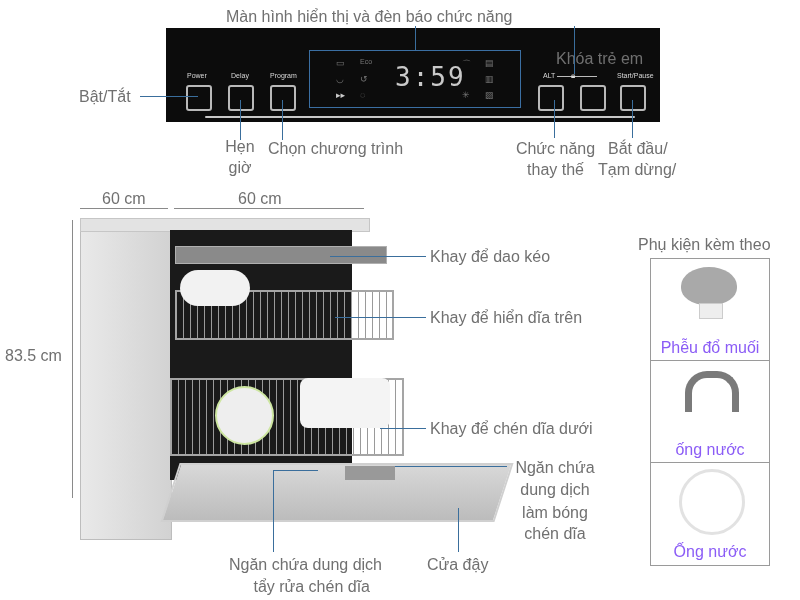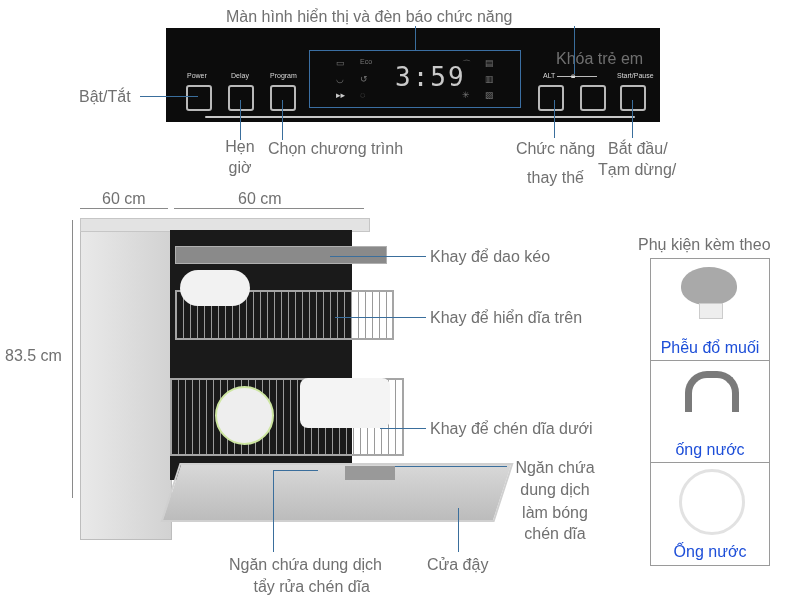--- a/index.html
+++ b/index.html
@@ -9,21 +9,21 @@
   .line{position:absolute;background:#3a6e9c;}
   .panel{position:absolute;left:166px;top:28px;width:494px;height:94px;background:#0c0c0c;}
   .btn{position:absolute;width:22px;height:22px;border:2px solid #b9b9b9;border-radius:3px;}
   .btnlbl{position:absolute;font-size:7px;color:#d8d8d8;}
   .disp{position:absolute;left:309px;top:50px;width:210px;height:56px;border:1px solid #3b6fa3;}
   .digits{position:absolute;left:395px;top:62px;font-family:"DejaVu Sans Mono",monospace;font-size:26px;color:#c9c9c9;letter-spacing:2px;}
   .ico{position:absolute;font-size:9px;color:#777;}
   .stripe{position:absolute;left:205px;top:116px;width:430px;height:2px;background:#c8c8c8;border-radius:1px;}
   .dim{position:absolute;background:#8a8a8a;}
   .acc-box{position:absolute;left:650px;width:118px;border:1px solid #9a9a9a;background:#fff;}
-  .acc-lbl{position:absolute;width:118px;text-align:center;font-size:16px;line-height:21px;color:#1d4ed8;}
+  .acc-lbl{position:absolute;width:118px;text-align:center;font-size:16px;line-height:21px;color:#8b5cf6;}
 </style>
 </head>
 <body>
 
 <div class="panel"></div>
 <div class="stripe"></div>
 
 <span class="btnlbl" style="left:187px;top:72px;">Power</span>
 <div class="btn" style="left:186px;top:85px;"></div>
 <span class="btnlbl" style="left:231px;top:72px;">Delay</span>
@@ -59,21 +59,21 @@
 <div class="line" style="left:574px;top:26px;width:1px;height:48px;"></div>
 <span class="lbl" style="left:79px;top:86px;">Bật/Tắt</span>
 <div class="line" style="left:140px;top:96px;width:58px;height:1px;"></div>
 <div class="line" style="left:240px;top:100px;width:1px;height:40px;"></div>
 <span class="lbl c" style="left:222px;top:136px;width:36px;">Hẹn</span>
 <span class="lbl c" style="left:222px;top:157px;width:36px;">giờ</span>
 <div class="line" style="left:282px;top:100px;width:1px;height:40px;"></div>
 <span class="lbl" style="left:268px;top:138px;">Chọn chương trình</span>
 <div class="line" style="left:554px;top:100px;width:1px;height:38px;"></div>
 <span class="lbl c" style="left:508px;top:138px;width:95px;">Chức năng</span>
-<span class="lbl c" style="left:508px;top:159px;width:95px;margin-top:8px;">thay thế</span>
+<span class="lbl c" style="left:508px;top:159px;width:95px;">thay thế</span>
 <div class="line" style="left:632px;top:100px;width:1px;height:38px;"></div>
 <span class="lbl" style="left:608px;top:138px;">Bắt đầu/</span>
 <span class="lbl" style="left:598px;top:159px;">Tạm dừng/</span>
 
 <span class="lbl" style="left:102px;top:188px;">60 cm</span>
 <div class="dim" style="left:80px;top:208px;width:88px;height:1px;"></div>
 <span class="lbl" style="left:238px;top:188px;">60 cm</span>
 <div class="dim" style="left:174px;top:208px;width:190px;height:1px;"></div>
 <div class="dim" style="left:72px;top:220px;width:1px;height:278px;"></div>
 <span class="lbl" style="left:5px;top:345px;">83.5 cm</span>

